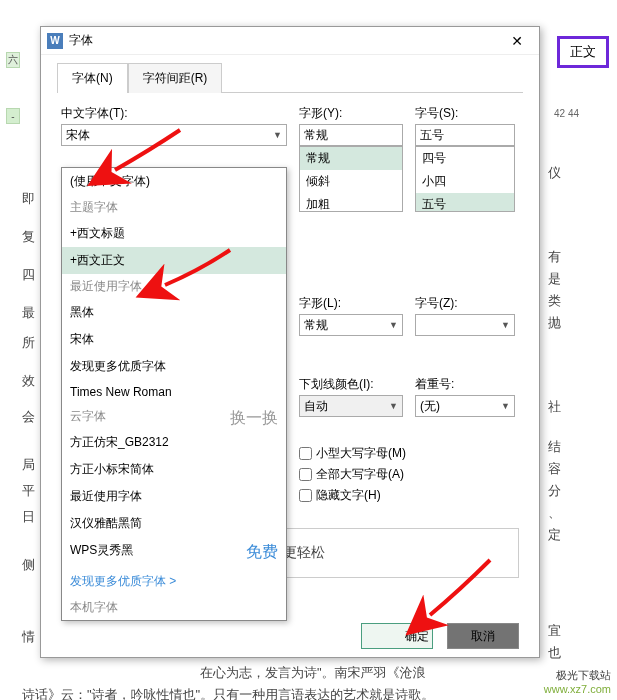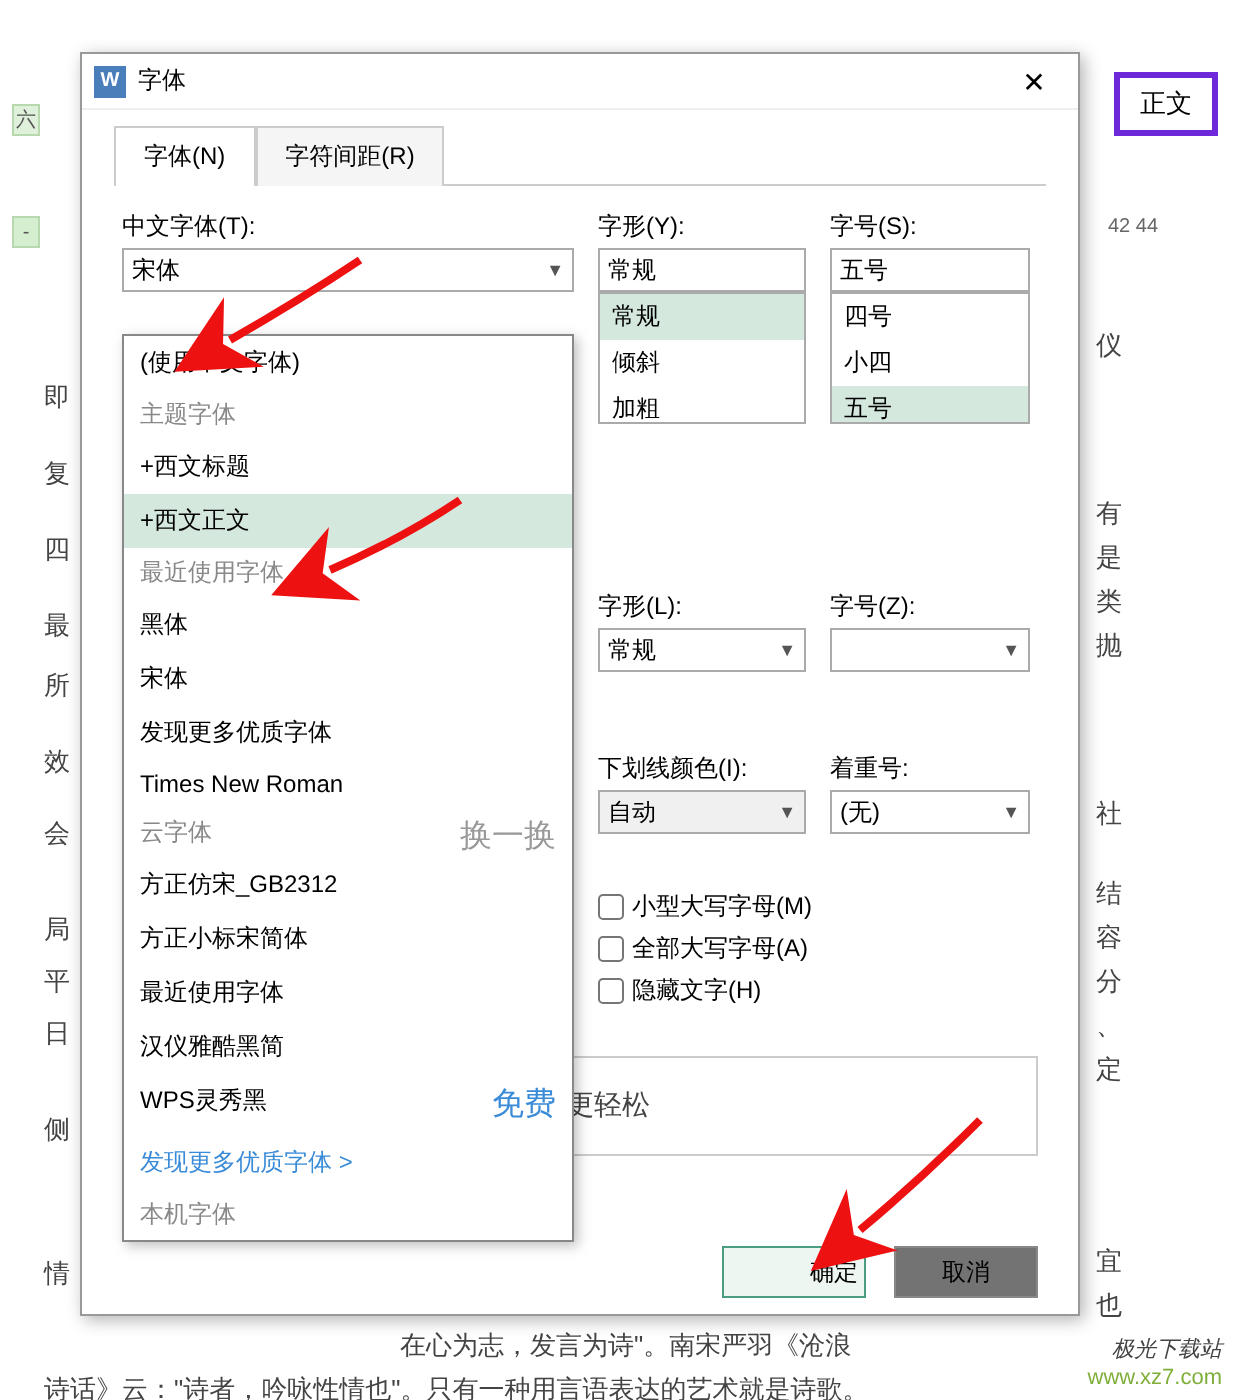--- a/index.html
+++ b/index.html
@@ -53,21 +53,21 @@
 .hint { font-size: 11px; color: #666; margin: 4px 0 12px 0; }
 
 .buttons { display: flex; justify-content: flex-end; gap: 14px; padding: 0 20px 14px 0; }
 .btn { min-width: 72px; height: 26px; border: 1px solid #888; background: #737373; cursor: pointer; font-size: 12px; }
 .btn.primary { background: #eef6f1; border-color: #4a9e7f; padding-left: 40px; }
 
 
 .arrow-anno { position: absolute; pointer-events: none; z-index: 50; }
 
 .watermark { position:absolute; right:6px; bottom:4px; font-size:11px; color:#7fae3a; text-align:right; line-height:14px;}
-.watermark .cn{ color:#444;font-style:italic; }
+.watermark .cn{ color:#444; }
 
 
 .left-marker { position:absolute; left:6px; width:14px; height:16px; background:#dff0db; border:1px solid #b8d8b0; font-size:10px; display:flex; align-items:center; justify-content:center; color:#555;}
 </style>
 </head>
 <body>
 
 <div class="bg-doc"></div>
 <div class="bg-zhengwen">正文</div>
 <div class="bg-ruler">42  44</div>

